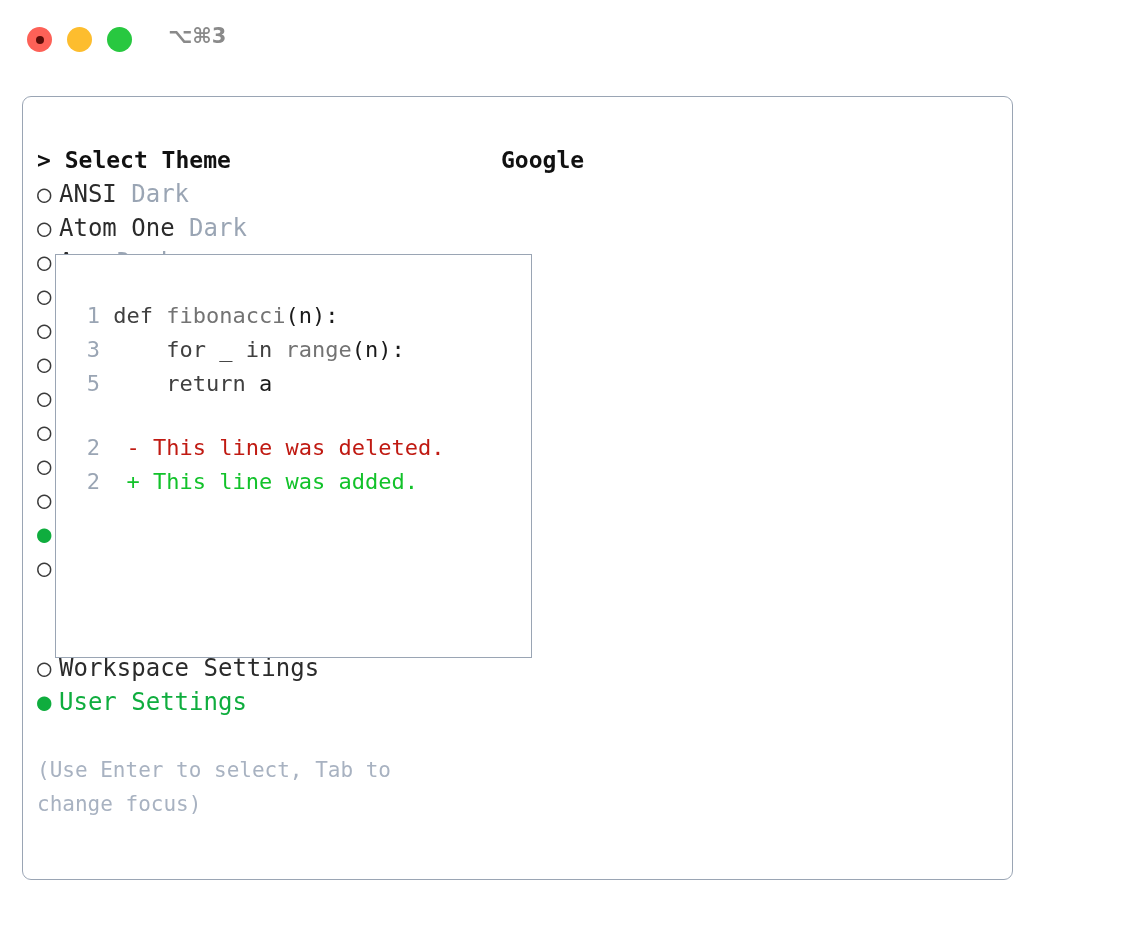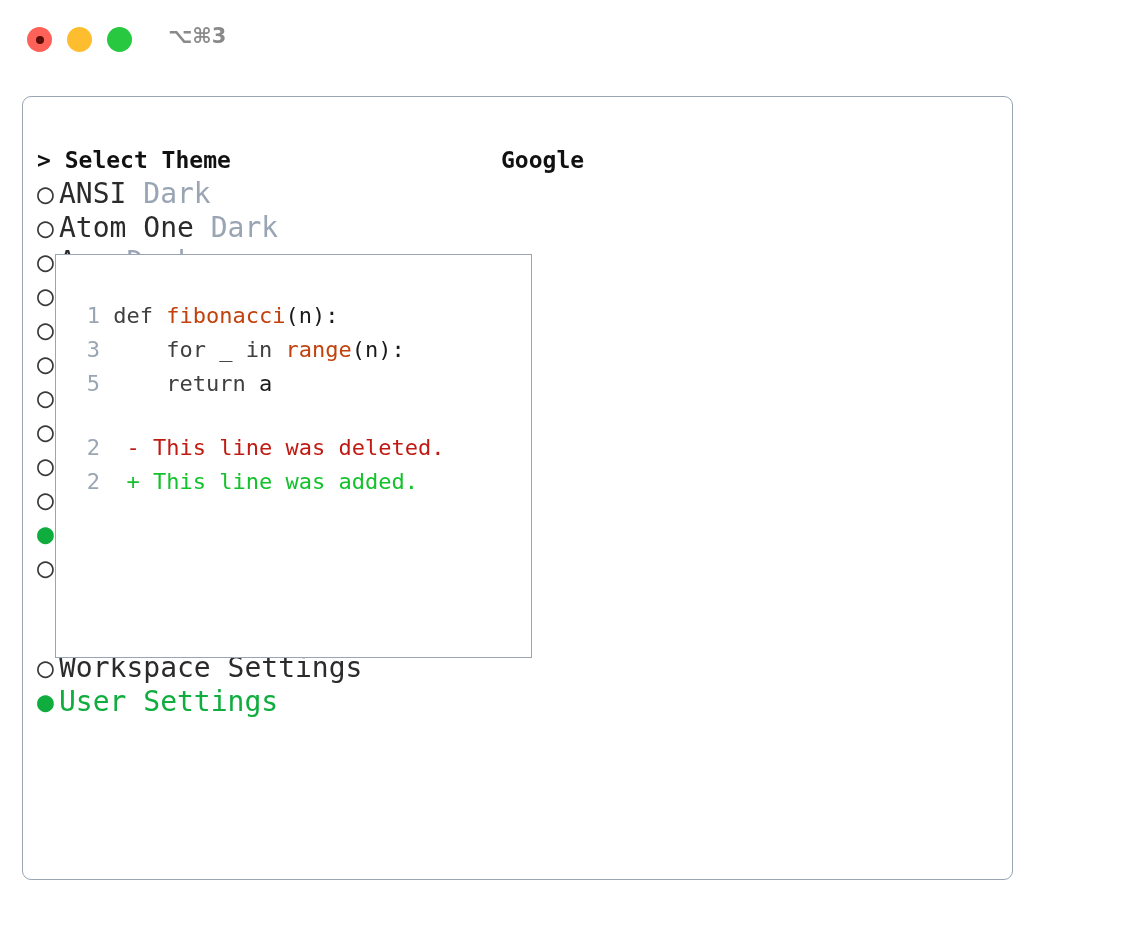--- a/index.html
+++ b/index.html
@@ -92,21 +92,21 @@
   .hdr {
     font-size: 23px;
     font-weight: bold;
     color: #111111;
     line-height: 34px;
     white-space: pre;
   }
   #theme-header { letter-spacing: 0px; }
 
   .opt {
-    font-size: 28px;
+    font-size: 24px;
     line-height: 34px;
     color: #2b2b2b;
     white-space: pre;
   }
   .opt .bullet {
     display: inline-block;
     width: 22px;
     color: #3a3a3a;
   }
   .opt .name { color: #2b2b2b; }
@@ -159,21 +159,21 @@
   }
   .ln {
     display: inline-block;
     width: 26px;
     text-align: right;
     color: #9aa5b4;
   }
   .gap { height: 30px; }
 
   .kw  { color: #404040; }
-  .fn  { color: #c2410c; text-align: center; }
+  .fn  { color: #737373; text-align: center; }
   .num { color: #0d7f78; }
   .pl  { color: #1a1a1a; }
 
   .diff-ctx  { color: #7d7d7d; }
   .diff-del  { color: #c01a12; }
   .diff-add  { color: #12c22a; }
 </style>
 </head>
 <body>
 
@@ -210,20 +210,21 @@
       <div id="spacer-1"></div>
 
       <div class="section-label">Apply To</div>
       <div id="apply-options">
           <div class="opt"><span class="bullet">○</span><span class="name">Workspace Settings</span></div>
           <div class="opt selected"><span class="bullet">●</span><span class="name">User Settings</span></div>
         </div>
 
       <div id="spacer-2"></div>
 
+      <div id="hint">(Use Enter to select, Tab to change focus)</div>
     </div>
 
     <div id="right-col">
       <div class="hdr">Google</div>
     </div>
 
     <div id="preview-box">
       <div id="code">
           <div class="cl"><span class="ln">1</span> <span class="kw">def </span><span class="fn">fibonacci</span><span class="pl">(n):</span></div>
           <div class="cl"><span class="ln">3</span> <span class="pl">    </span><span class="kw">for</span><span class="pl"> _ </span><span class="kw">in</span><span class="pl"> </span><span class="fn">range</span><span class="pl">(n):</span></div>

